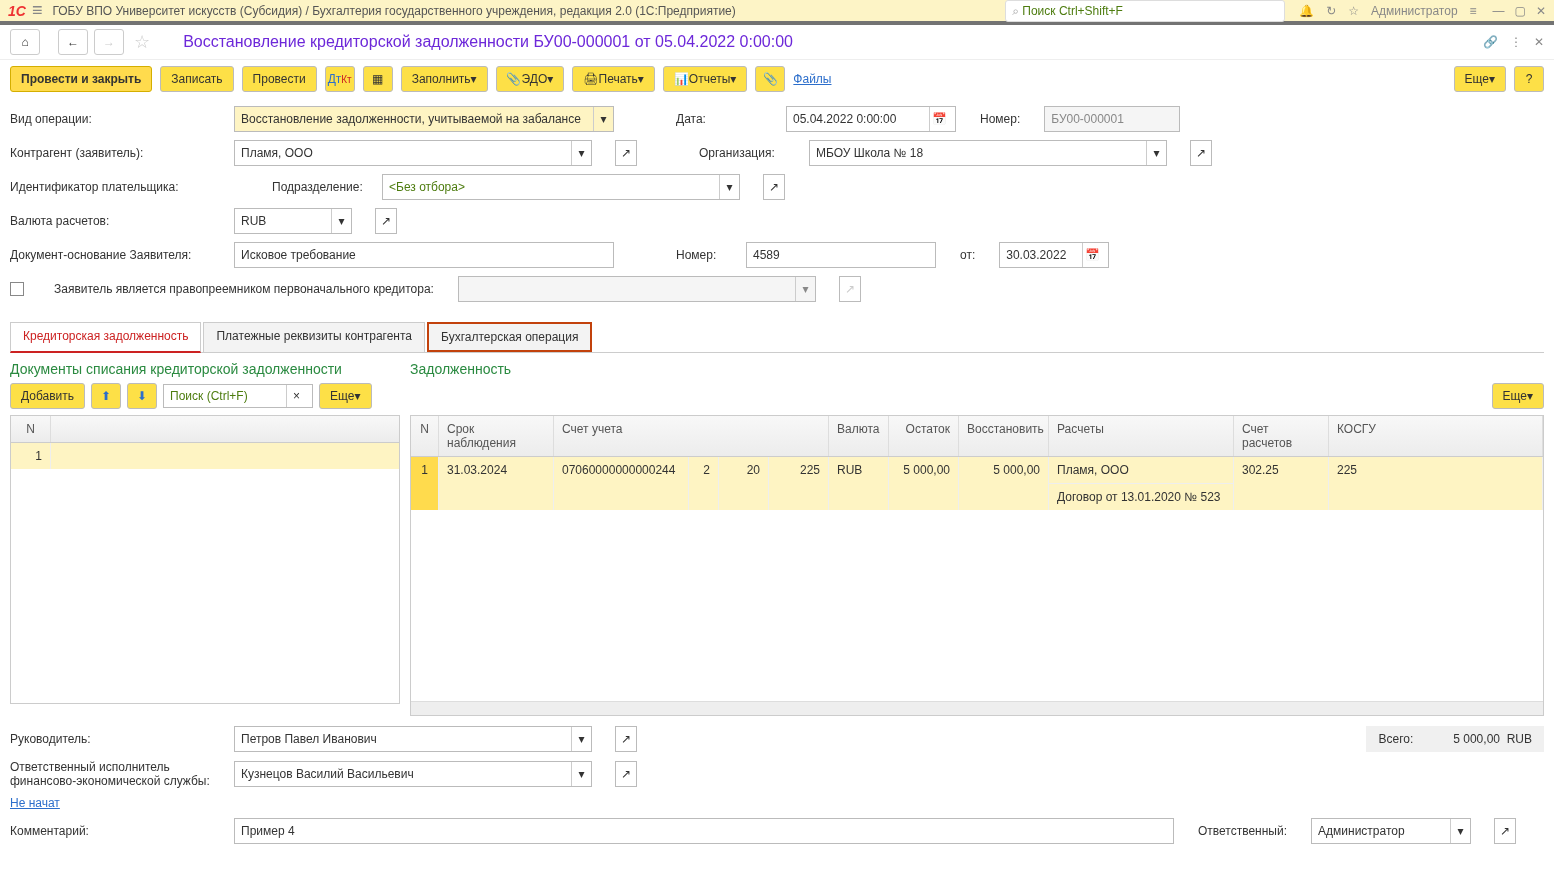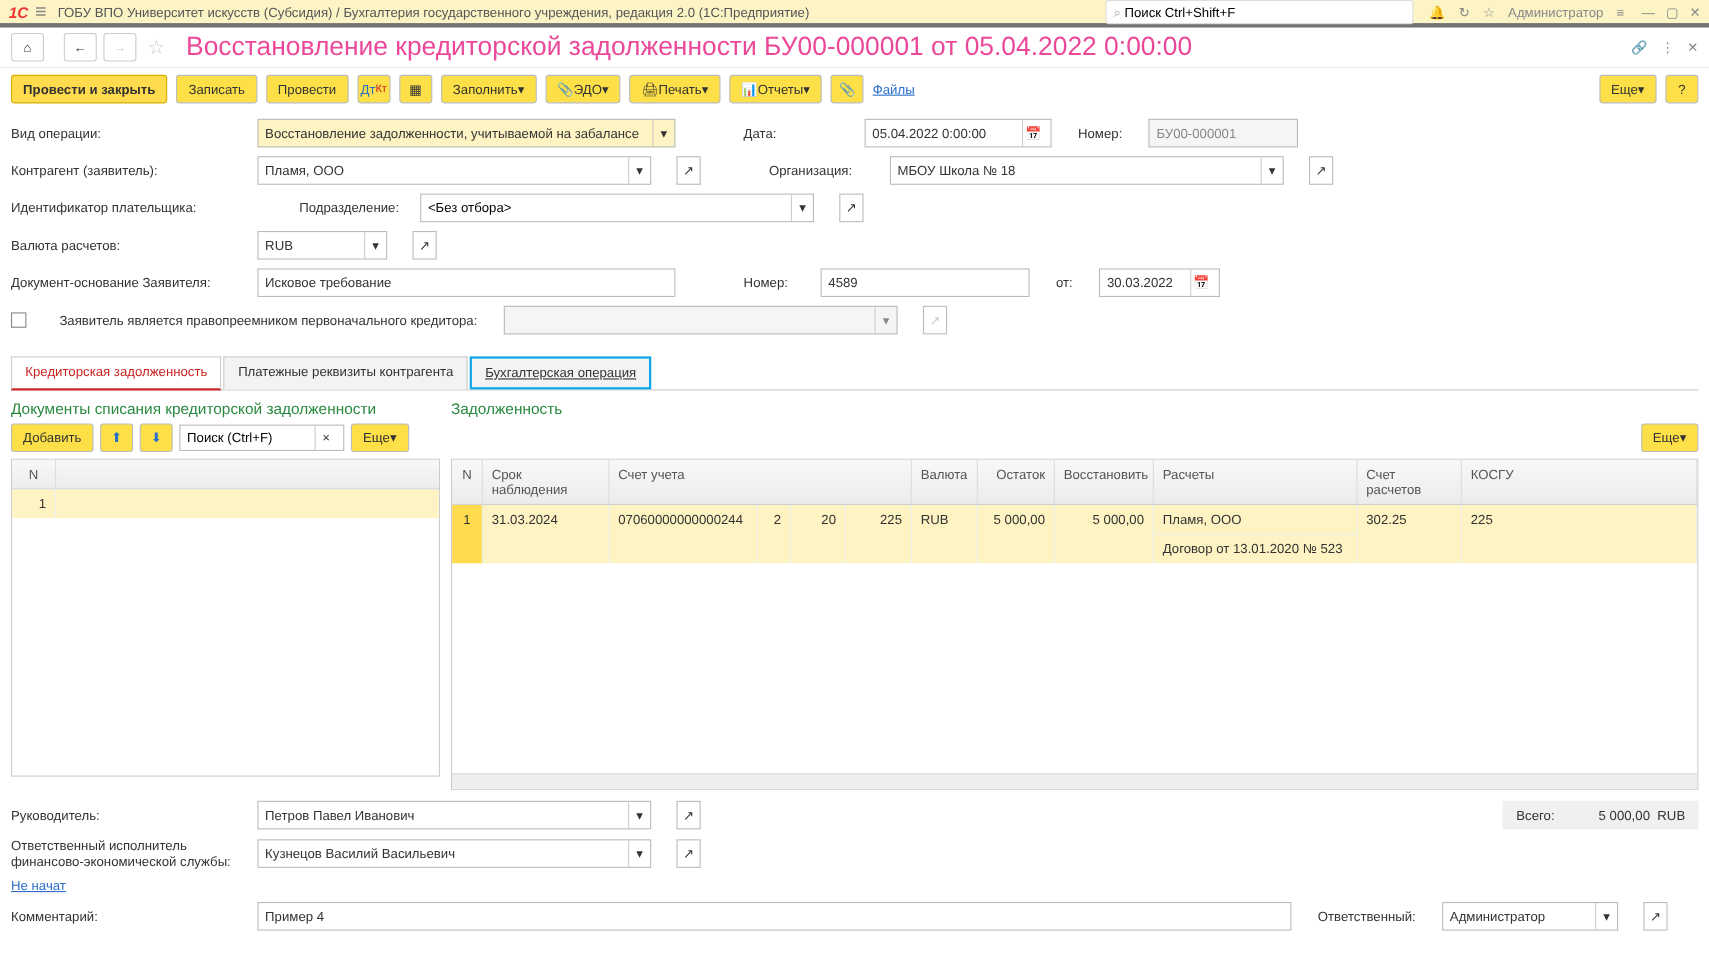--- a/index.html
+++ b/index.html
@@ -7,59 +7,59 @@
 .titlebar { background: #fdf4c6; height: 25px; display: flex; align-items: center; padding: 0 8px; border-bottom: 4px solid #737373; }
 .logo-1c { color: #e33; font-weight: bold; font-style: italic; font-size: 14px; margin-right: 6px; }
 .burger { font-size: 18px; color: #888; margin-right: 10px; cursor: pointer; }
 .title-text { color: #555; flex: 0 0 auto; }
 .search-box { margin-left: auto; width: 280px; height: 22px; background: #fff; border: 1px solid #ddd; border-radius: 3px; display: flex; align-items: center; padding: 0 6px; color: #aaa; }
 .title-icons { display: flex; align-items: center; gap: 12px; margin-left: 14px; color: #888; }
 .title-icons span { cursor: pointer; }
 .win-controls { display: flex; gap: 10px; margin-left: 16px; color: #888; }
 .navbar { display: flex; align-items: center; padding: 4px 10px; gap: 6px; border-bottom: 1px solid #eee; }
 .nav-btn { width: 30px; height: 26px; border: 1px solid #ccc; background: #fff; border-radius: 3px; display: inline-flex; align-items: center; justify-content: center; cursor: pointer; }
-.doc-title { font-size: 24px; color: #ec4899; margin-left: 9px; flex: 1; }
+.doc-title { font-size: 16px; color: #6d28d9; margin-left: 23px; flex: 1; }
 .nav-right { display: flex; gap: 12px; color: #888; }
 .toolbar { display: flex; align-items: center; gap: 8px; padding: 6px 10px; }
 .btn { height: 26px; border: 1px solid #bbb; background: #fde047; border-radius: 3px; padding: 0 10px; display: inline-flex; align-items: center; cursor: pointer; white-space: nowrap; }
 .btn-yellow { background: #ffdb4d; border-color: #d4ae00; font-weight: bold; }
 .btn-icon { width: 30px; padding: 0; justify-content: center; }
 .btn-link { color: #2c6ecb; text-decoration: underline; cursor: pointer; }
 .form-area { padding: 8px 10px; }
 .form-row { display: flex; align-items: center; margin-bottom: 8px; gap: 24px; }
 .label { width: 200px; color: #333; }
 .field { height: 26px; border: 1px solid #bbb; background: #fff; display: flex; align-items: center; padding: 0 6px; position: relative; }
 .field-yellow { background: #fef4c3; }
 .field-disabled { background: #f5f5f5; color: #888; }
 .field-select { padding-right: 0; }
 .dd-btn { border-left: 1px solid #ccc; width: 20px; height: 100%; display: inline-flex; align-items: center; justify-content: center; margin-left: auto; cursor: pointer; }
 .ext-btn { border: 1px solid #bbb; width: 22px; height: 26px; display: inline-flex; align-items: center; justify-content: center; cursor: pointer; margin-left: -1px; }
 .tabs { display: flex; border-bottom: 1px solid #ccc; margin: 4px 10px 0; }
 .tab { padding: 6px 12px; border: 1px solid #ccc; border-bottom: none; background: #f3f3f3; margin-right: 2px; cursor: pointer; }
 .tab-active { color: #c22; border-top: 1px solid #ccc; border-bottom: 2px solid #fff; background: #fff; margin-bottom: -1px; }
-.tab-redbox { border: 2px solid #0ea5e9; text-decoration: underline; }
+.tab-redbox { border: 2px solid #c2410c; }
 .section-titles { display: flex; padding: 8px 10px 6px; }
 .section-title { color: #2a8a40; font-size: 14px; }
 .panel-toolbar { display: flex; align-items: center; gap: 6px; padding: 0 10px 6px; }
 .grid { border: 1px solid #ccc; }
 .grid-hdr { background: linear-gradient(#f8f8f8,#ececec); display: flex; border-bottom: 1px solid #ccc; }
 .grid-hdr-cell { padding: 6px 8px; border-right: 1px solid #ddd; color: #555; }
 .grid-row { display: flex; }
 .grid-cell { padding: 6px 8px; border-right: 1px solid #eee; }
 .row-selected { background: #fef4c3; }
 .row-n-cell { background: #ffdb4d; text-align: center; }
 .grid-body-left { height: 260px; overflow: hidden; }
 .right-grid-body { height: 244px; overflow: auto; }
 .scroll-stub { height: 14px; background: #eee; border-top: 1px solid #ddd; }
 .footer-form { padding: 10px; }
 .total-box { margin-left: auto; background: #f0f0f0; height: 26px; display: flex; align-items: center; padding: 0 12px; gap: 40px; }
 .link-plain { color: #2c6ecb; text-decoration: underline; cursor: pointer; }
 .checkbox { width: 14px; height: 14px; border: 1px solid #888; display: inline-block; margin-right: 6px; }
 .more-btn { margin-left: auto; }
-.placeholder { color: #000000; }
+.placeholder { color: #4d7c0f; }
 </style>
 </head>
 <body>
 
 <div class="titlebar">
   <span class="logo-1c">1C</span>
   <span class="burger">≡</span>
   <span class="title-text">ГОБУ ВПО Университет искусств (Субсидия) / Бухгалтерия государственного учреждения, редакция 2.0  (1С:Предприятие)</span>
   <div class="search-box">
     <span>⌕</span>&nbsp;

